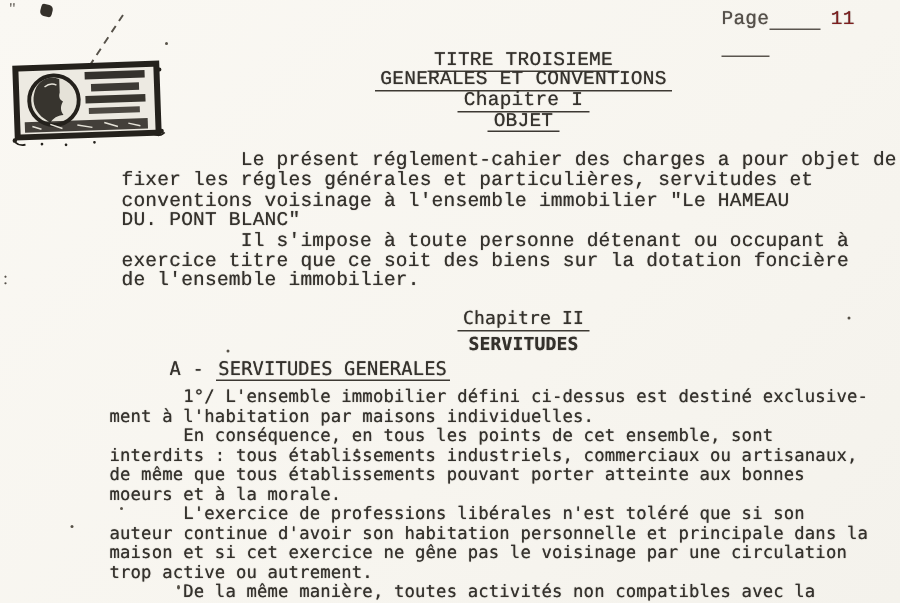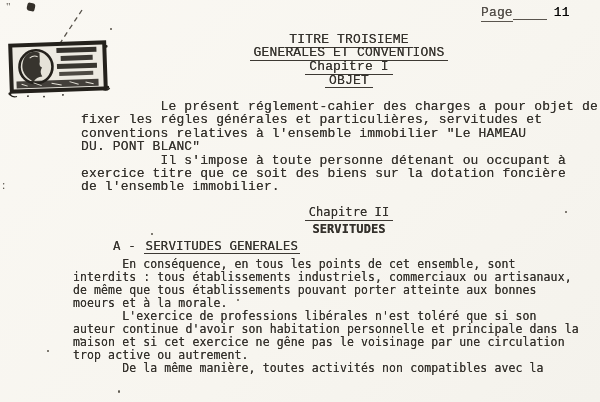--- a/index.html
+++ b/index.html
@@ -26,23 +26,23 @@
   .para { white-space:pre; margin:0; }
   .u {
     display:inline-block;
     border-bottom:1.4px solid #3d3933;
     padding:0 4px 0.5px 4px;
   }
   .center-block { left:87px; width:524px; text-align:center; }
   .hline { height:13.4px; }
   
   #page-ref { left:481px; top:6px; color:#55504a; font-size:13px; }
-  #page-ref .pg-word { border-bottom:1.6px solid #5a554e; padding-bottom:1px; }
+  #page-ref .pg-word { border-bottom:1.6px solid #5a554e; padding-bottom:17px; }
   #page-ref .pg-blank { display:inline-block; width:34px; border-bottom:1.6px solid #5a554e; height:13px; vertical-align:bottom; }
-  #page-ref .pg-num { margin-left:7px; color:#000000; }
+  #page-ref .pg-num { margin-left:7px; color:#7f1d1d; }
   
   .speck { position:absolute; background:#575248; border-radius:50%; }
   .artifact-text { position:absolute; color:#555049; }
 </style>
 </head>
 <body>
 
 <span class="artifact-text" style="left:6px;top:0px;font-size:11px;">"</span>
 <div class="abs" style="left:27px;top:3px;width:8px;height:8px;background:#35312b;border-radius:2px 3px 2px 3px;transform:rotate(14deg);"></div>
 <svg class="abs" style="left:42px;top:8px;" width="44" height="58" viewBox="0 0 44 58">
@@ -86,38 +86,40 @@
 <div class="abs center-block tw-a fuzz" style="top:33px;">
   <div class="hline"><span class="u">TITRE TROISIEME</span></div>
   <div class="hline"><span class="u">GENERALES ET CONVENTIONS</span></div>
   <div class="hline" style="height:13.8px;"><span class="u">Chapitre    I</span></div>
   <div class="hline"><span class="u">OBJET</span></div>
 </div>
 
 <div class="abs tw-a fuzz" style="left:81px;top:100px;">
   <div class="para">          Le présent réglement-cahier des charges a pour objet de
 fixer les régles générales et particulières, servitudes et
-conventions relatives à l'ensemble immobilier "Le HAMEAU
+conventions voisinage à l'ensemble immobilier "Le HAMEAU
 DU. PONT BLANC"</div>
   <div class="para">          Il s'impose à toute personne détenant ou occupant à
 exercice titre que ce soit des biens sur la dotation foncière
 de l'ensemble immobilier.</div>
 </div>
 
 <div class="abs center-block tw-b fuzz" style="top:206px;font-size:12px;">
   <span class="u">Chapitre II</span>
 </div>
 <div class="abs center-block tw-b fuzz" style="top:223px;font-size:12px;font-weight:bold;">
   <span>SERVITUDES</span>
 </div>
 <div class="abs tw-b fuzz" style="left:113px;top:239px;font-size:12.5px;">
   <span>A - </span><span class="u" style="padding:0 2px 0.5px 2px;">SERVITUDES GENERALES</span>
 </div>
 
 <div class="abs tw-b fuzz" style="left:73px;top:258px;">
+  <div class="para">       1°/ L'ensemble immobilier défini ci-dessus est destiné exclusive-
+ment à l'habitation par maisons individuelles.</div>
   <div class="para">       En conséquence, en tous les points de cet ensemble, sont
 interdits : tous établissements industriels, commerciaux ou artisanaux,
 de même que tous établissements pouvant porter atteinte aux bonnes
 moeurs et à la morale.</div>
   <div class="para">       L'exercice de professions libérales n'est toléré que si son
 auteur continue d'avoir son habitation personnelle et principale dans la
 maison et si cet exercice ne gêne pas le voisinage par une circulation
 trop active ou autrement.</div>
   <div class="para">       De la même manière, toutes activités non compatibles avec la</div>
 </div>

